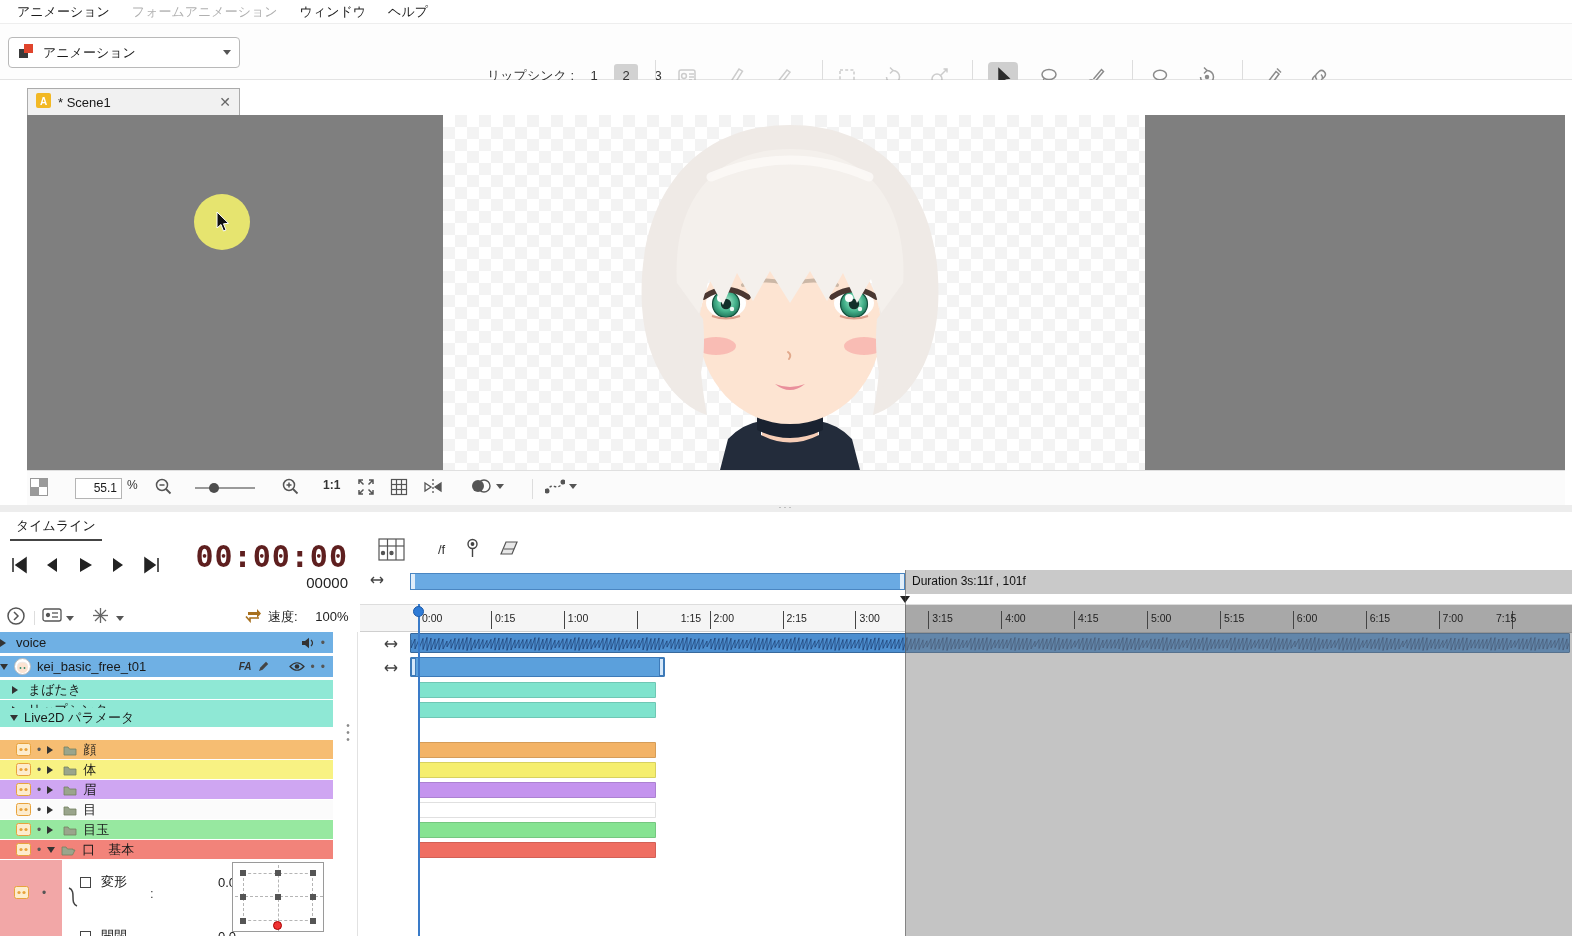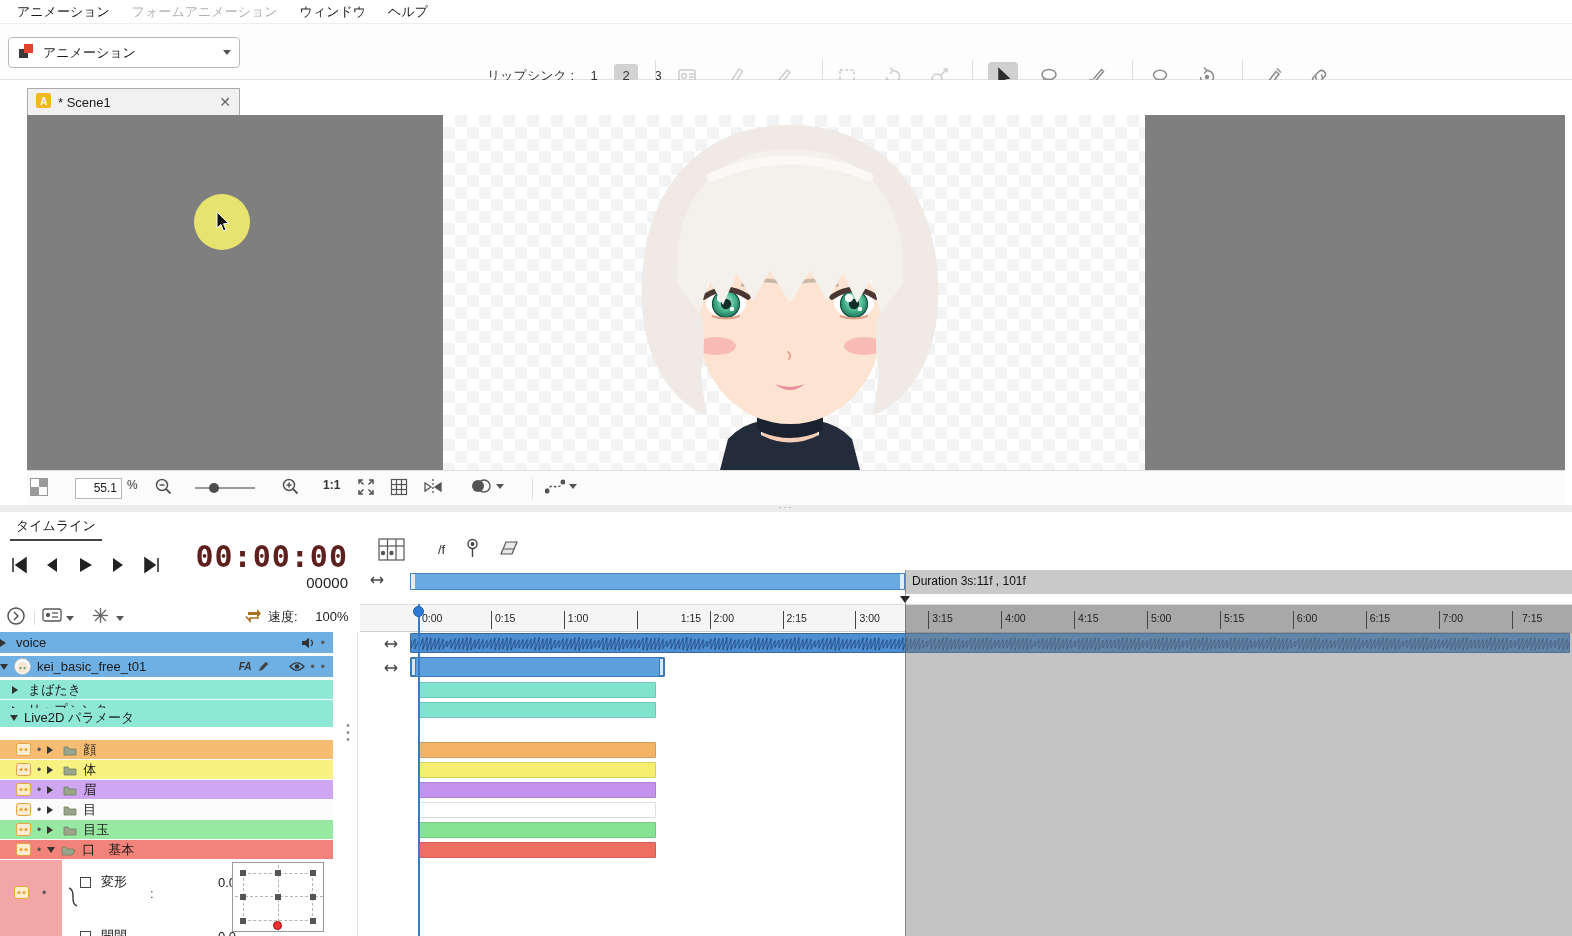--- a/index.html
+++ b/index.html
@@ -685,21 +685,21 @@
             <div class="ticklab" style="left: 791px;">5:00</div>
             <div class="tick" style="left: 859.9px;"></div>
             <div class="ticklab" style="left: 863.9px;">5:15</div>
             <div class="tick" style="left: 932.8px;"></div>
             <div class="ticklab" style="left: 936.8px;">6:00</div>
             <div class="tick" style="left: 1005.7px;"></div>
             <div class="ticklab" style="left: 1009.7px;">6:15</div>
             <div class="tick" style="left: 1078.6px;"></div>
             <div class="ticklab" style="left: 1082.6px;">7:00</div>
             <div class="tick" style="left: 1151.5px;"></div>
-            <div class="ticklab" style="left: 1162px;">7:15</div>
+            <div class="ticklab" style="left: 1136px;">7:15</div>
           </div>
       </div>
 
       <div id="lanes">
           <div class="lane" style="top: 120px; height: 22px;">
             <div class="lanebar" style="left: 50px; top: 1px; width: 1160px; height: 20px; background: rgb(77, 143, 208); border: 1px solid rgb(56, 105, 156); overflow: hidden;"><svg width="1160" height="20" viewBox="0 0 1160 20">
                 <polyline points="0,5.985352227345786 0,14.014647772654214 4,5.004666586992243 4,14.995333413007756 8,5.4502856367541295 8,14.54971436324587 12,4.405433864676387 12,15.594566135323614 16,3.3509175089477266 16,16.649082491052273 20,3.9862623981621343 20,16.013737601837867 24,4.947545770697848 24,15.052454229302153 28,4.21533971834052 28,15.78466028165948 32,4.971439970751224 32,15.028560029248776 36,7.079009735302041 36,12.92099026469796 40,5.590051670392736 40,14.409948329607264 44,4.327399508366042 44,15.672600491633958 48,4.633043583050005 48,15.366956416949995 52,4.497654501520276 52,15.502345498479723 56,3.365056232746026 56,16.634943767253972 60,3.8814945637269096 60,16.11850543627309 64,5.72735023573656 64,14.27264976426344 68,4.954914280211731 68,15.045085719788268 72,5.44884922274732 72,14.55115077725268 76,6.356401421341086 76,13.643598578658914 80,5.306759217707553 80,14.693240782292447 84,3.8436903970267924 84,16.15630960297321 88,4.008082602523401 88,15.991917397476598 92,4.797518027943148 92,15.202481972056852 96,3.6458331225381304 96,16.35416687746187 100,4.012621312649143 100,15.987378687350857 104,5.879093397900407 104,14.120906602099593 108,5.84946172032115 108,14.15053827967885 112,5.368401447174 112,14.631598552826 116,5.380809057477328 116,14.619190942522671 120,5.1644513004325425 120,14.835548699567457 124,3.589596075629773 124,16.41040392437023 128,3.6142088476624057 128,16.385791152337596 132,5.090861301722882 132,14.909138698277118 136,4.175818740560944 136,15.824181259439056 140,4.364666984916919 140,15.63533301508308 144,6.09942819549842 144,13.900571804501581 148,6.490853796604795 148,13.509146203395204 152,4.759647829723226 152,15.240352170276774 156,4.53903789320367 156,15.46096210679633 160,5.182719774933086 160,14.817280225066913 164,3.586206297522706 164,16.413793702477292 168,3.474458622791891 168,16.525541377208107 172,4.956936483473385 172,15.043063516526615 176,4.920909856120103 176,15.079090143879897 180,4.908141059117108 180,15.091858940882892 184,6.380409011870318 184,13.619590988129682 188,6.225309555512409 188,13.774690444487591 192,4.31240706742134 192,15.68759293257866 196,3.8865273607355304 196,16.11347263926447 200,4.924993196401848 200,15.075006803598152 204,3.8379615041070965 204,16.162038495892904 208,3.594698588515792 208,16.40530141148421 212,5.000998052070165 212,14.999001947929834 216,5.832601562720714 216,14.167398437279285 220,5.601402768037293 220,14.398597231962707 224,5.442184286372136 224,14.557815713627864 228,6.0438691158263484 228,13.956130884173652 232,4.062865148871575 232,15.937134851128425 236,3.4661817132128583 236,16.53381828678714 240,4.491821238609076 240,15.508178761390923 244,4.332110076139793 244,15.667889923860207 248,3.9634176891611306 248,16.03658231083887 252,5.21062246599316 252,14.789377534006839 256,6.8512516597830695 256,13.14874834021693 260,5.382076298600949 260,14.61792370139905 264,4.623706674745073 264,15.376293325254927 268,5.283438049377442 268,14.716561950622559 272,4.034470022005075 272,15.965529977994926 276,3.3054579278747145 276,16.694542072125287 280,4.268574228383642 280,15.731425771616358 284,5.039356268882623 284,14.960643731117377 288,4.552714758220111 288,15.44728524177989 292,5.562077356510797 292,14.437922643489202 296,7.089888564100492 296,12.910111435899509 300,4.984472329173178 300,15.015527670826822 304,3.9808449953777316 304,16.01915500462227 308,4.5618711172288 308,15.438128882771199 312,4.235937209084525 312,15.764062790915474 316,3.4145124883326448 316,16.585487511667356 320,4.263098304245989 320,15.73690169575401 324,5.915665755592173 324,14.084334244407827 328,5.320401565183205 328,14.679598434816796 332,5.649168574416128 332,14.350831425583872 336,6.060156979575991 336,13.939843020424009 340,4.74090585111491 340,15.25909414888509 344,3.558321261451759 344,16.44167873854824 348,4.042213117372286 348,15.957786882627714 352,4.660266331234583 352,15.339733668765417 356,3.7855355701571796 356,16.21446442984282 360,4.468155440342424 360,15.531844559657575 364,6.534962529153263 364,13.465037470846738 368,6.162195696284993 368,13.837804303715007 372,4.896912965123876 372,15.103087034876124 376,5.126790659603207 376,14.873209340396793 380,4.676669426390244 380,15.323330573609756 384,3.386534873730323 384,16.613465126269677 388,3.7547972502659803 388,16.24520274973402 392,5.284858781486795 392,14.715141218513205 396,4.393317706986188 396,15.606682293013812 400,4.862349535723944 400,15.137650464276057 404,6.784590964605106 404,13.215409035394895 408,5.8206115449879965 408,14.179388455012003 412,4.2958888880928185 412,15.704111111907181 416,4.350389130800162 416,15.649610869199838 420,4.805003173882046 420,15.194996826117954 424,3.479349498346134 424,16.520650501653865 428,3.7139139617094994 428,16.2860860382905 432,5.460268374355909 432,14.539731625644091 436,5.197007433482407 436,14.802992566517593 440,5.412031498698024 440,14.587968501301976 444,6.036942567765021 444,13.96305743223498 448,5.580033727391248 448,14.419966272608752 452,3.890514370671047 452,16.10948562932895 456,3.7808453850386288 456,16.219154614961372 460,5.074741026588069 460,14.925258973411932 464,3.833005106459966 464,16.166994893540036 468,3.917104682989372 468,16.082895317010628 472,5.587097105465821 472,14.412902894534179 476,6.142934880484786 476,13.857065119515214 480,5.354757960059787 480,14.645242039940213 484,5.10376210732104 484,14.896237892678961 488,5.467220663732606 488,14.532779336267394 492,3.712787921750774 492,16.287212078249226 496,3.454025661771743 496,16.545974338228255 500,4.7725707118468135 500,15.227429288153186 504,4.426239114485949 504,15.573760885514051 508,4.345623236143133 508,15.654376763856867 512,5.8400052483588745 512,14.159994751641126 516,6.769616862980965 516,13.230383137019036 520,4.820925110585059 520,15.179074889414942 524,4.31889206740272 524,15.68110793259728 528,5.204895249590182 528,14.795104750409818 532,3.779810830351562 532,16.22018916964844 536,3.38942562618009 536,16.610574373819908 540,4.663953772931562 540,15.336046227068438 544,5.2216156183685065 544,14.778384381631493 548,4.966016433183125 548,15.033983566816875 552,6.115145347375264 552,13.884854652624735 556,6.525847342610277 556,13.474152657389723 560,4.4460906365909745 560,15.553909363409026 564,3.7348095754537756 564,16.265190424546226 568,4.5987515579861205 568,15.40124844201388 572,4.092316526624262 572,15.907683473375737 576,3.5889612000244098 576,16.41103879997559 580,4.747735105379668 580,15.252264894620332 584,6.167976440274154 584,13.832023559725846 588,5.732696672889761 588,14.26730332711024 592,5.234157858450293 592,14.765842141549708 596,5.813394540433683 596,14.186605459566316 600,4.262707625459143 600,15.737292374540857 604,3.390842916400352 604,16.609157083599648 608,4.196278059004446 608,15.803721940995555 612,4.634326634923397 612,15.365673365076603 616,4.036971955138662 616,15.963028044861339 620,5.0093618697655575 620,14.990638130234442 624,7.203848223212913 624,12.796151776787088 628,5.529893600248727 628,14.470106399751273 632,4.483981280165871 632,15.516018719834129 636,4.951818772303657 636,15.048181227696343 640,4.290769652588885 640,15.709230347411115 644,3.310449311812631 644,16.689550688187367 648,4.018549038077532 648,15.981450961922468 652,5.373973987307051 652,14.62602601269295 656,4.70142943579585 656,15.29857056420415 660,5.422388814095772 660,14.577611185904228 664,6.738428159245158 664,13.261571840754842 668,5.19277033556405 668,14.807229664435951 672,3.91697827388775 672,16.08302172611225 676,4.26468654640311 676,15.735313453596891 680,4.535999598946556 680,15.464000401053443 684,3.4995746765519673 684,16.500425323448034 688,4.070954274094457 688,15.929045725905542 692,6.045176239651474 692,13.954823760348525 696,5.536258174701426 696,14.463741825298573 700,5.526776585435368 700,14.473223414564632 704,5.728131159355984 704,14.271868840644016 708,4.9997531897127 708,15.000246810287301 712,3.5739449865640065 712,16.42605501343599 716,3.7946553232027878 716,16.20534467679721 720,4.989028120886846 720,15.010971879113153 724,3.9462122841015415 724,16.05378771589846 728,4.343193531999749 728,15.656806468000251 732,6.2363185855673855 732,13.763681414432615 736,6.3828702691923365 736,13.617129730807664 740,4.848537213637278 740,15.151462786362721 744,4.831471756436103 744,15.168528243563898 748,4.973491265320177 748,15.026508734679823 752,3.4811409320878735 752,16.518859067912125 756,3.5693968555028075 756,16.43060314449719 760,5.161856640593406 760,14.838143359406594 764,4.621193178688342 764,15.378806821311658 768,4.810367942123639 768,15.189632057876361 772,6.509540413474925 772,13.490459586525075 776,6.084802675544484 776,13.915197324455516 780,4.324546448052811 780,15.67545355194719 784,4.107111945041946 784,15.892888054958053 788,5.12518035449738 788,14.874819645502619 792,3.6482946662092424 792,16.351705333790758 796,3.599904059142876 796,16.400095940857124 800,5.160277271214104 800,14.839722728785896 804,5.480154631787524 804,14.519845368212476 808,5.4350704913362895 808,14.56492950866371 812,5.749093313320351 812,14.250906686679649 816,5.875045709422171 816,14.12495429057783 820,3.995265739258417 820,16.004734260741582 824,3.602200012879063 824,16.397799987120937 828,4.748103337524757 828,15.251896662475243 832,4.067735937704342 832,15.932264062295658 836,3.8799633914169194 836,16.12003660858308 840,5.318410996453315 840,14.681589003546685 844,6.466550144145956 844,13.533449855854045 848,5.400787472485322 848,14.599212527514677 852,4.8690048735405735 852,15.130995126459426 856,5.63356208532 856,14.366437914679999 860,3.888746719360312 860,16.111253280639687 864,3.3491978656541583 864,16.65080213434584 868,4.468765074912778 868,15.531234925087222 872,4.714726277933785 872,15.285273722066215 876,4.3868173790059535 876,15.613182620994046 880,5.615604570365461 880,14.384395429634539 884,7.066137080915887 884,12.933862919084113 888,4.938755003843517 888,15.061244996156482 892,4.149585246547304 892,15.850414753452696 896,4.869660915366498 896,15.130339084633501 900,4.018360932825009 900,15.981639067174992 904,3.3637198940179562 904,16.636280105982046 908,4.398085761424569 908,15.601914238575432 912,5.548975533347502 912,14.451024466652498 916,5.082957792848598 916,14.917042207151402 920,5.894860853839531 920,14.105139146160468 924,6.441845910776209 924,13.558154089223791 928,4.6303583945495665 928,15.369641605450433 932,3.6399176580598267 932,16.360082341940174 936,4.29093469950983 936,15.70906530049017 940,4.381527852753791 940,15.618472147246209 944,3.643531594772549 944,16.356468405227453 948,4.532846805835664 948,15.467153194164336 952,6.517247707174533 952,13.482752292825467 956,5.918910773846223 956,14.081089226153777 960,5.078942144671871 960,14.92105785532813 964,5.4735587457843735 964,14.526441254215626 968,4.504616591882115 968,15.495383408117885 972,3.3754520927010727 972,16.624547907298926 976,3.931479217294976 976,16.068520782705022 980,4.9595499945692065 980,15.040450005430793 984,4.168774465965358 984,15.831225534034642 988,4.855800712770836 988,15.144199287229164 992,6.925613048243499 992,13.074386951756502 996,5.725840988889786 996,14.274159011110214 1000,4.402239202363313 1000,15.597760797636688 1004,4.642421361670637 1004,15.357578638329363 1008,4.578496138400414 1008,15.421503861599586 1012,3.3754882438091593 1012,16.62451175619084 1016,3.8100343383782924 1016,16.189965661621706 1020,5.648573409370797 1020,14.351426590629202 1024,4.903397449260506 1024,15.096602550739494 1028,5.3373216826585095 1028,14.662678317341491 1032,6.400013039546656 1032,13.599986960453343 1036,5.44001297981448 1036,14.55998702018552 1040,3.9133466415029714 1040,16.086653358497028 1044,4.001675505340524 1044,15.998324494659476 1048,4.855261781836703 1048,15.144738218163297 1052,3.6417562340975422 1052,16.358243765902458 1056,3.9289922061372966 1056,16.071007793862705 1060,5.741203890917129 1060,14.258796109082871 1064,5.797690568329527 1064,14.202309431670473 1068,5.463226227613515 1068,14.536773772386486 1072,5.421975476214501 1072,14.578024523785498 1076,5.28639715771808 1076,14.713602842281919 1080,3.649020072062542 1080,16.35097992793746 1084,3.5914972566565115 1084,16.40850274334349 1088,5.0095064161703045 1088,14.990493583829696 1092,4.158200039501348 1092,15.841799960498651 1096,4.274554951351512 1096,15.725445048648488 1100,5.9547186867784125 1100,14.045281313221587 1104,6.639159803874278 1104,13.360840196125721 1108,4.860361873787362 1108,15.139638126212638 1112,4.57354349392324 1112,15.426456506076761 1116,5.285558599903563 1116,14.714441400096437 1120,3.631417541783131 1120,16.36858245821687 1124,3.436381960714849 1124,16.563618039285153 1128,4.853201931574808 1128,15.146798068425191 1132,4.891984199996282 1132,15.108015800003718 1136,4.818013204645794 1136,15.181986795354206 1140,6.26388916812264 1140,13.73611083187736 1144,6.372990927618401 1144,13.627009072381599 1148,4.411732010239595 1148,15.588267989760405 1152,3.9108604052542777 1152,16.089139594745724 1156,4.890175036564011 1156,15.10982496343599 1160,3.8663221507567735 1160,16.133677849243227 " stroke="rgba(14,38,84,0.55)" stroke-width="1" fill="none"></polyline>
               </svg></div>
           </div>
           <div class="lane" style="top: 144px; height: 22px;">

